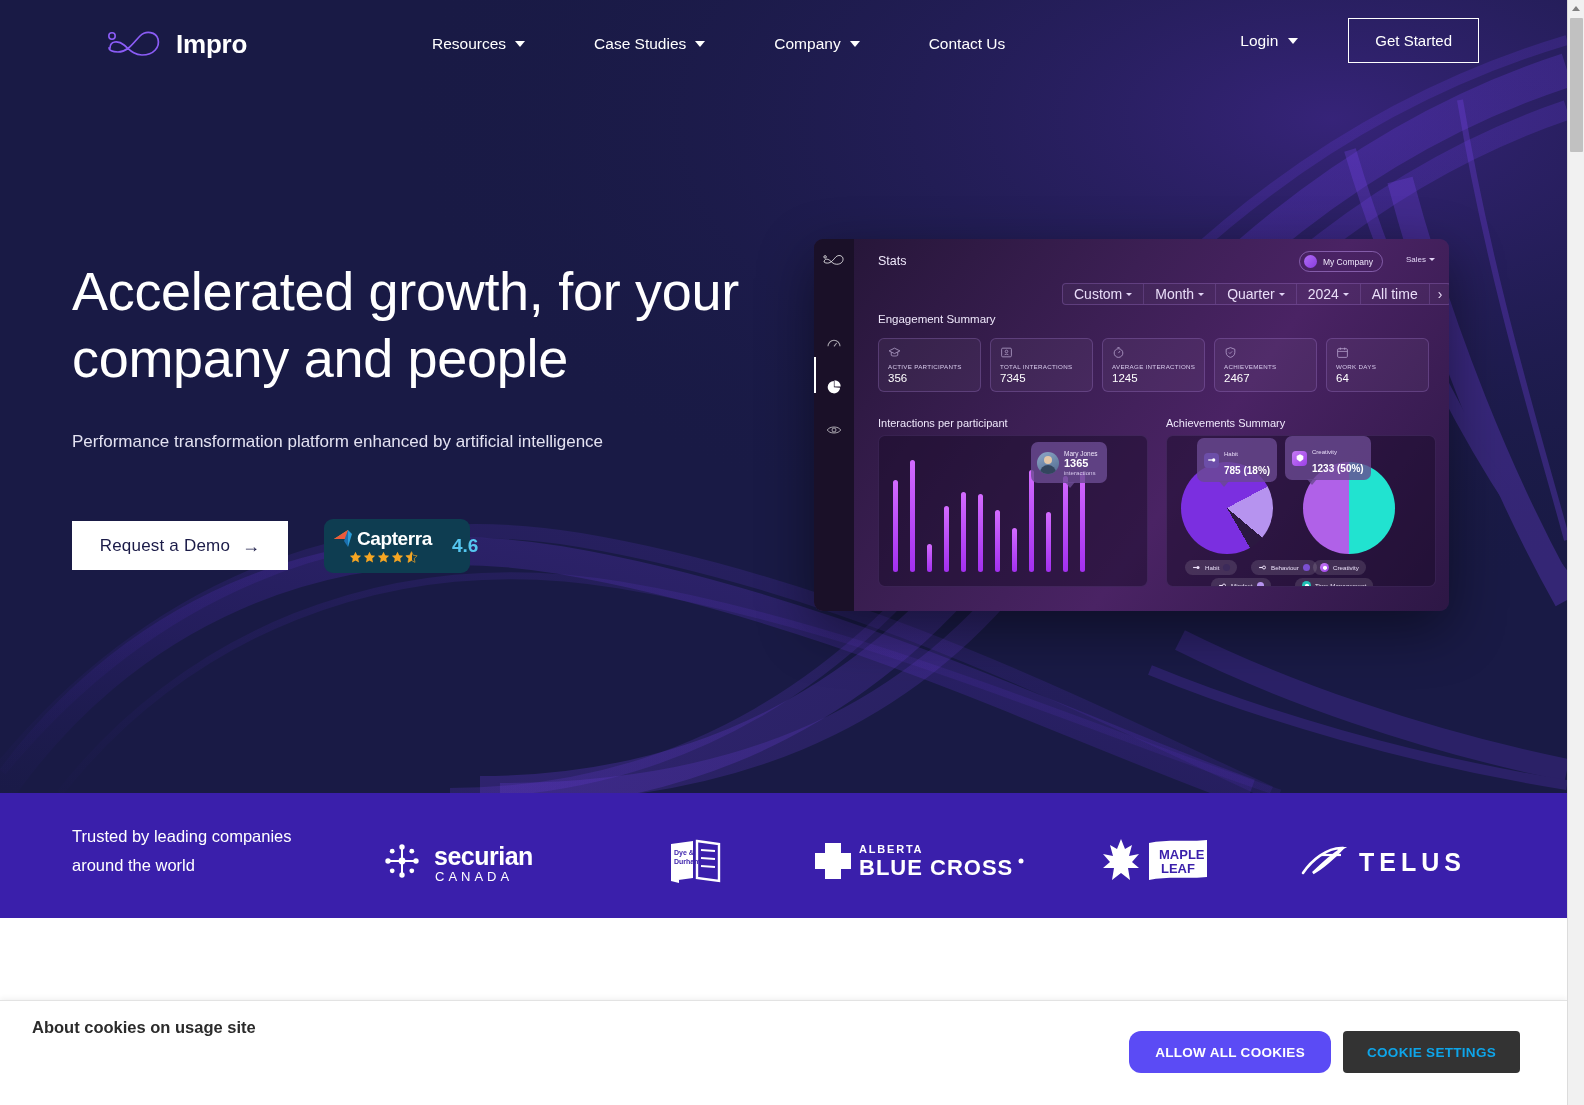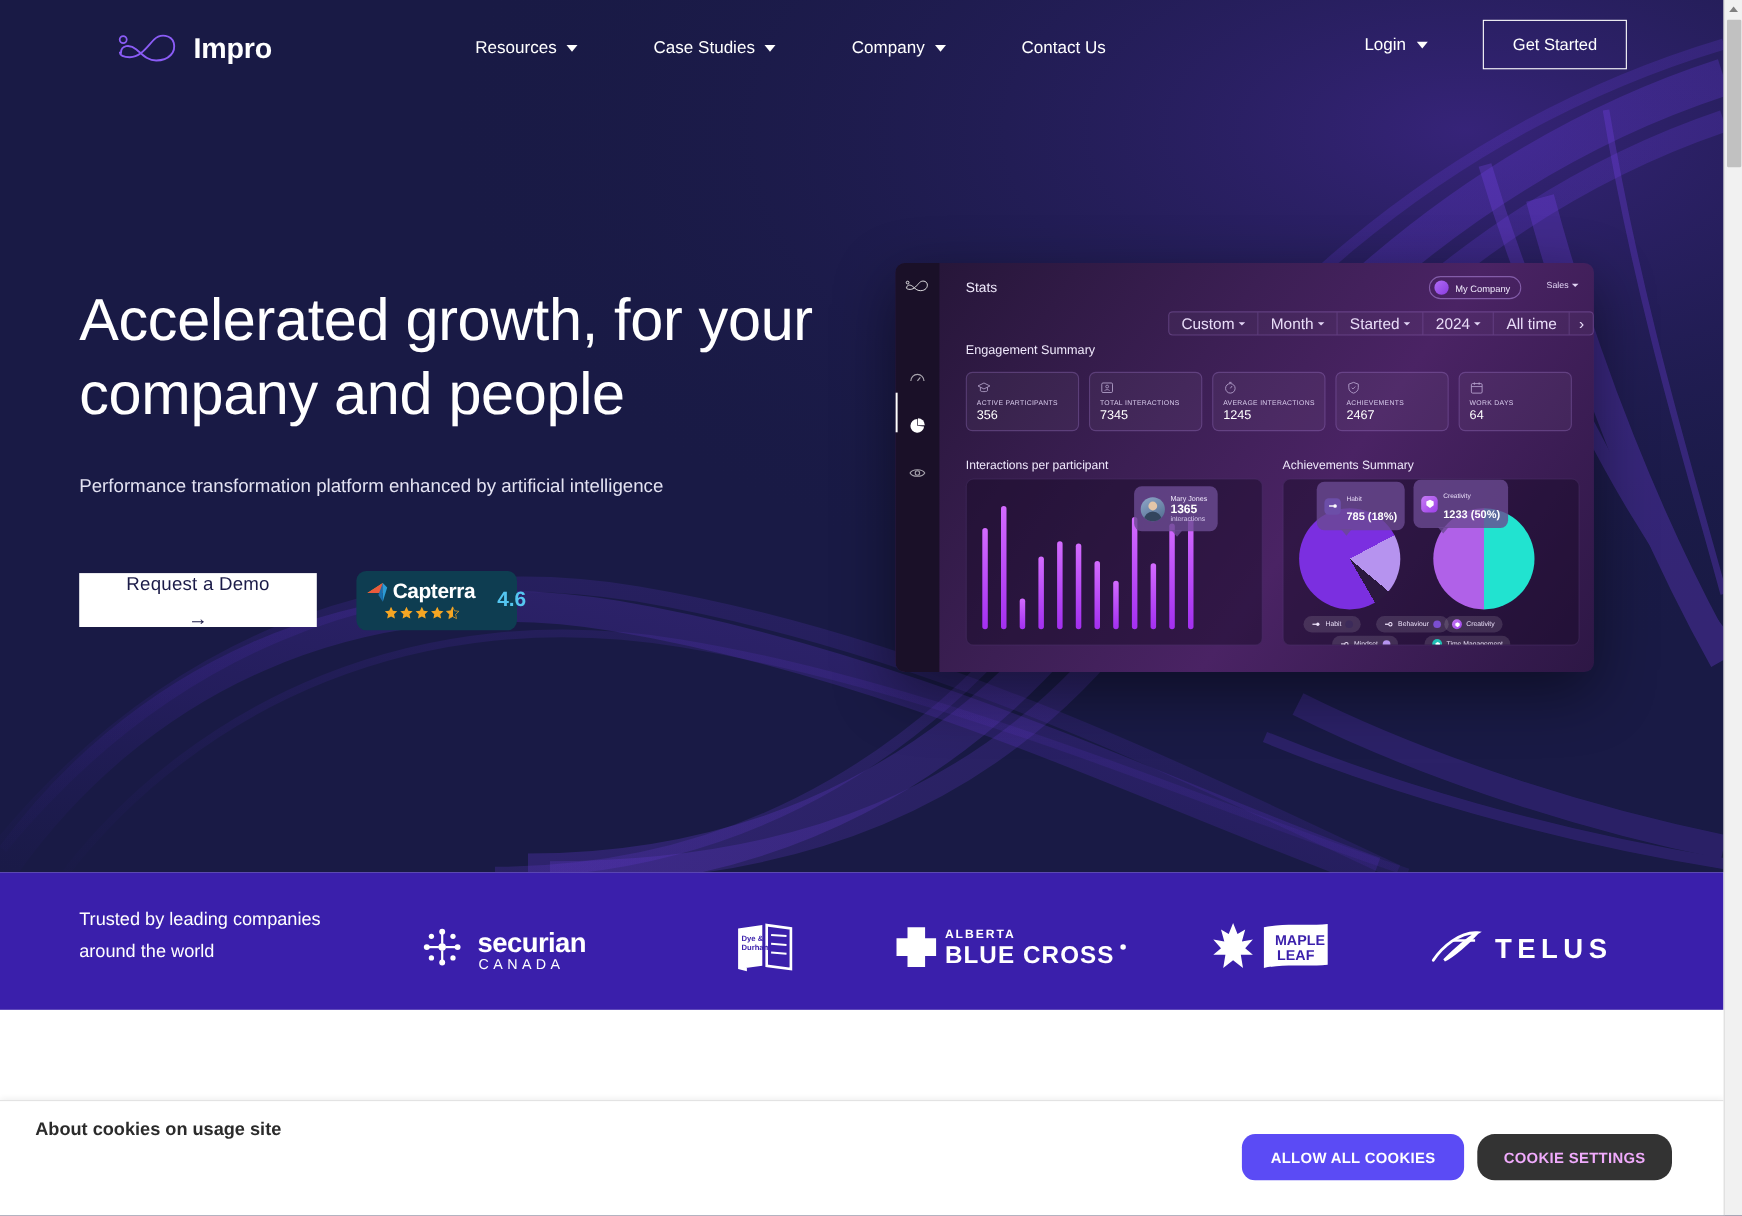--- a/index.html
+++ b/index.html
@@ -141,21 +141,20 @@
     font-weight: 500;
     letter-spacing: 0.2px;
     border: none;
     width: 216px;
     height: 49px;
     display: flex;
     align-items: center;
     justify-content: center;
     gap: 12px;
     cursor: pointer;
-    flex-direction: column;
   }
   .arrow-r { font-size: 18px; line-height: 1; }
 
   
   .capterra {
     background: #0e3d51;
     border-radius: 9px;
     height: 54px;
     width: 146px;
     display: flex;
@@ -439,27 +438,27 @@
     font-size: 13.5px;
     font-weight: 700;
     letter-spacing: .3px;
     border-radius: 12px;
     height: 42px;
     padding: 0 26px;
     cursor: pointer;
   }
   .btn-settings {
     background: #333333;
-    color: #f0abfc;
+    color: #0ea5e9;
     border: none;
     font-family: inherit;
     font-size: 13.5px;
     font-weight: 700;
     letter-spacing: .3px;
-    border-radius: 16px;
+    border-radius: 4px;
     height: 42px;
     padding: 0 24px;
     cursor: pointer;
   }
 
   
   .scrollbar {
     position: absolute;
     right: 0; top: 0;
     width: 17px; height: 1105px;
@@ -657,21 +656,21 @@
         <div class="dash-filters">
           <div class="filt">
             <span>Custom</span>
             <span class="mini-caret"></span>
           </div>
           <div class="filt">
             <span>Month</span>
             <span class="mini-caret"></span>
           </div>
           <div class="filt">
-            <span>Started</span>
+            <span>Quarter</span>
             <span class="mini-caret"></span>
           </div>
           <div class="filt">
             <span>2024</span>
             <span class="mini-caret"></span>
           </div>
           <div class="filt">
             <span>All time</span>
           </div>
           <div class="filt">›</div>

